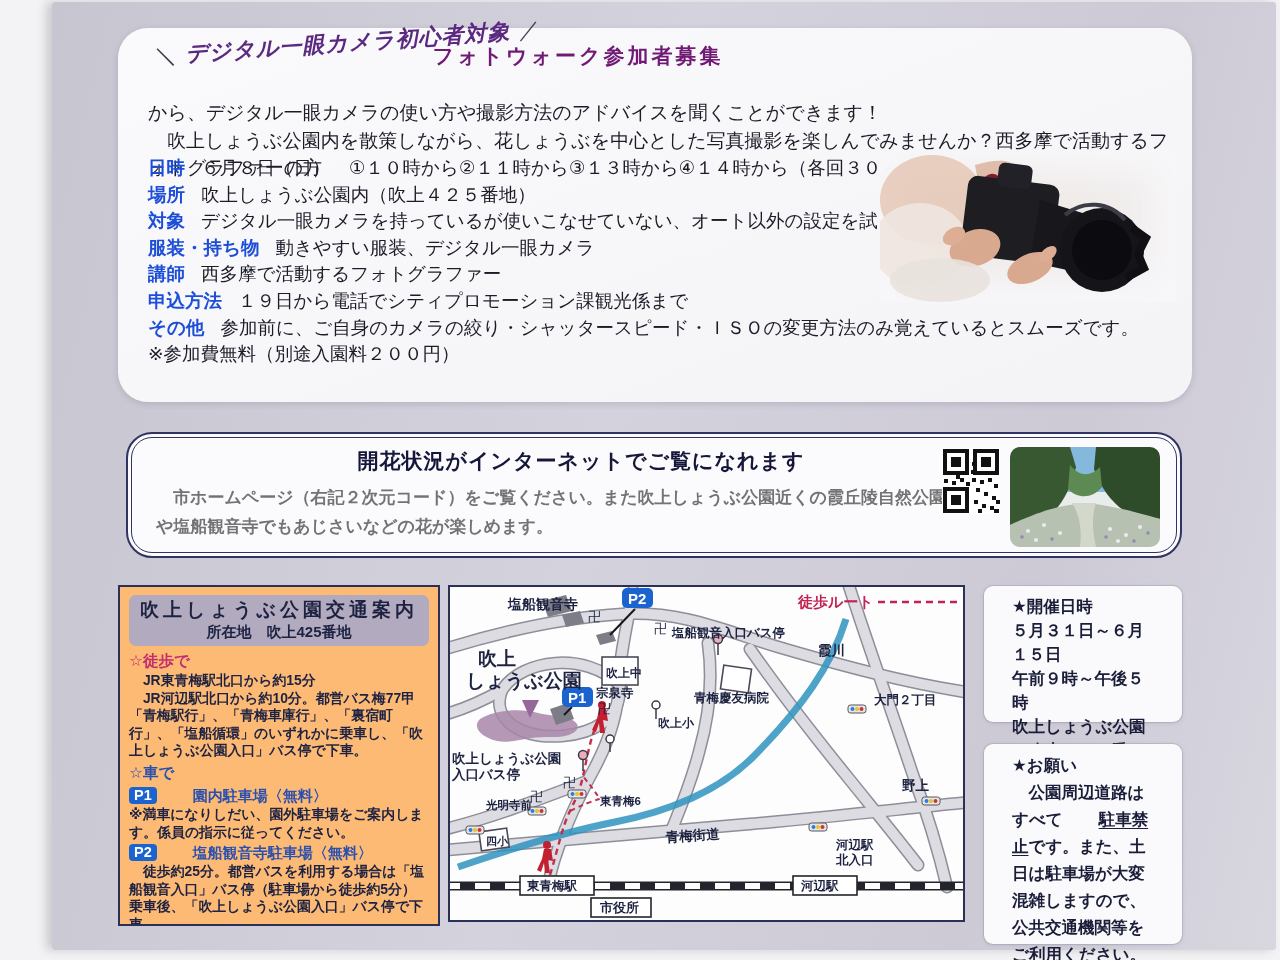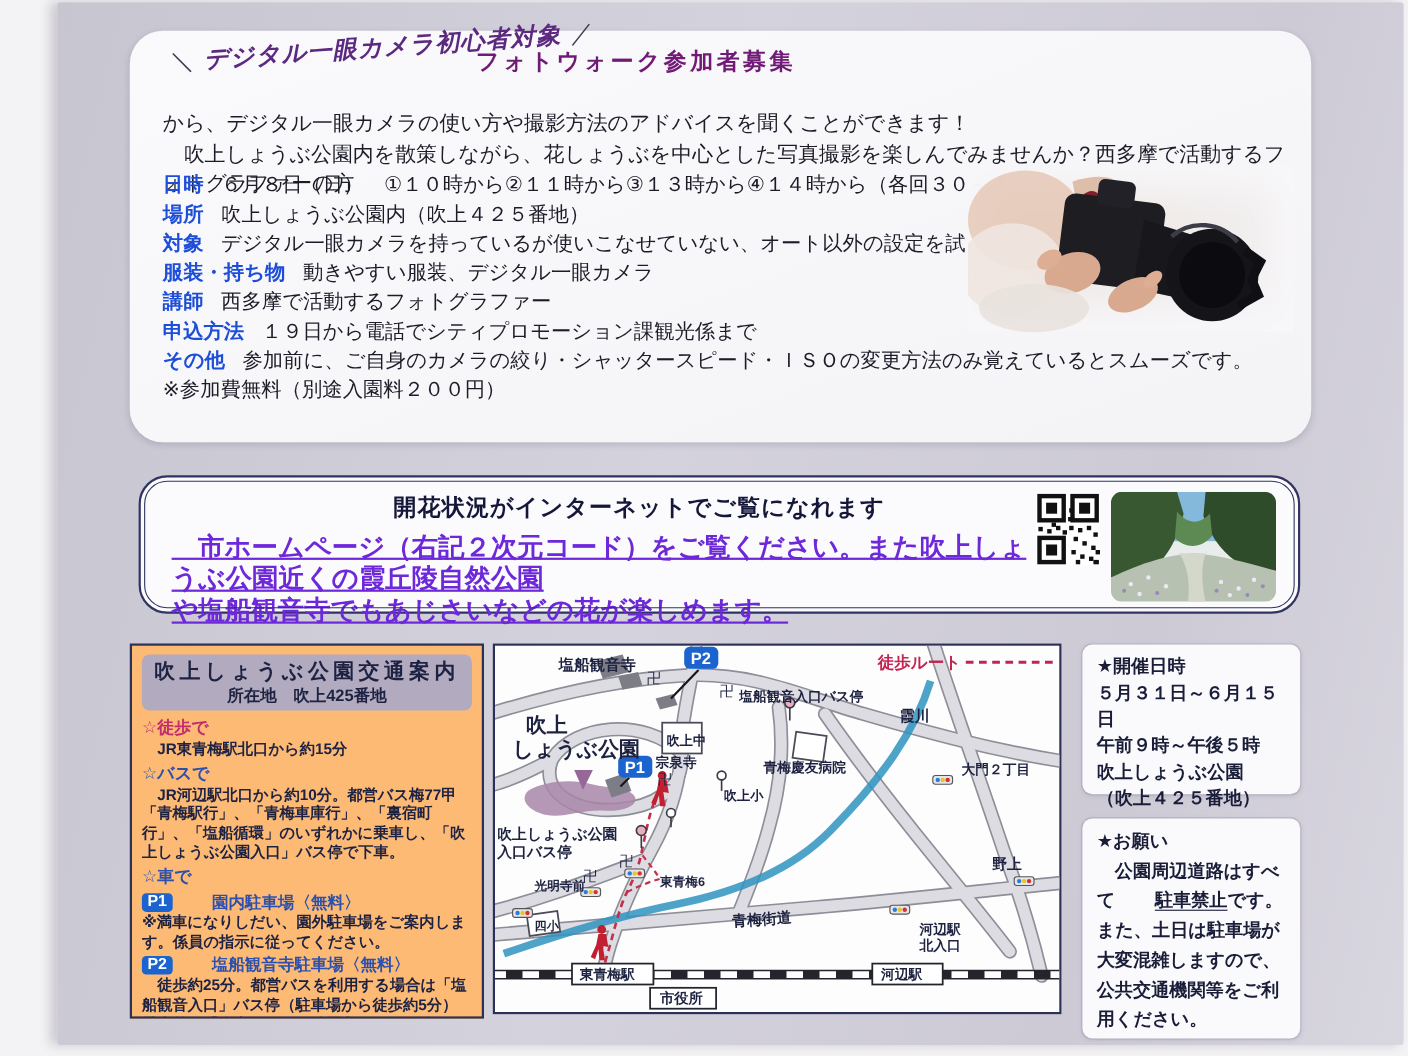--- a/index.html
+++ b/index.html
@@ -34,21 +34,21 @@
   .camera-photo svg { filter:blur(.6px); }
 
   
   .bloom-box { position:absolute; left:126px; top:432px; width:1056px; height:126px;
     background:#fbfafc; border:2px solid #2f3462; border-radius:26px; }
   .bloom-box::after { content:""; position:absolute; inset:3px; border:1.5px solid #2f3462;
     border-radius:21px; pointer-events:none; }
   .bloom-title { position:absolute; left:0; top:13px; width:870px; text-align:center;
     font-size:21px; font-weight:bold; letter-spacing:1px; color:#15173a;padding-left:36px; }
   .bloom-body { position:absolute; left:28px; top:49px; width:790px;
-    font-size:24px; font-weight:600; line-height:29px; color:#6d28d9;text-decoration:underline; }
+    font-size:17px; font-weight:600; line-height:29px; color:#737373; }
   .qr { position:absolute; left:814px; top:14px; width:58px; height:66px; background:#fff; }
   .bloom-photo { position:absolute; left:882px; top:13px; width:150px; height:100px;
     border-radius:10px; overflow:hidden; box-shadow:inset 0 0 10px 4px rgba(251,250,252,.9); }
 
   
   .access-panel { position:absolute; left:118px; top:585px; width:322px; height:341px;
     background:#fdba74; border:2.5px solid #2b3056; overflow:hidden; padding:0 9px; }
   .access-header { margin:8px 0 5px; background:#b2aabe; border-radius:7px; padding:2px 0 4px; text-align:center; }
   .access-title { font-size:19px; font-weight:bold; letter-spacing:4px; color:#1d2242; }
   .access-sub { font-size:15px; font-weight:bold; color:#1d2242; }
@@ -61,21 +61,21 @@
     font-size:14.5px; padding:0 5px 1px; border-radius:4px; margin-right:7px; vertical-align:1px; }
   .p-title { font-size:15px; font-weight:bold; color:#2b50ae;padding-left:29px; }
 
   
   .map-panel { position:absolute; left:448px; top:585px; width:517px; height:337px;
     background:#fdfdfe; border:2.5px solid #2b3056; overflow:hidden; }
 
   
   .side-box { position:absolute; left:984px; width:198px; background:#faf9fc; border-radius:9px;
     box-shadow:0 0 0 1px rgba(120,115,140,.22), 0 1px 4px rgba(90,88,105,.18);
-    padding:8px 13px; color:#191d38; font-weight:600; }
+    padding:8px 28px; color:#191d38; font-weight:600; }
   .schedule-box { top:586px; height:136px; font-size:16.5px; line-height:24px; }
   .request-box { top:744px; height:200px; font-size:16.5px; line-height:27px; }
   .request-box .u { text-decoration:underline; text-underline-offset:3px;margin-left:36px; }
 
   svg text { font-family:"Liberation Sans","DejaVu Sans",sans-serif; }
 </style>
 </head>
 <body>
 
 <div id="stage">
@@ -202,21 +202,20 @@
     </div>
   </div>
 
   <div class="access-panel">
     <div class="access-header">
       <div class="access-title">吹上しょうぶ公園交通案内</div>
       <div class="access-sub">所在地　吹上425番地</div>
     </div>
     <div class="sec-h walk">☆徒歩で</div>
     <div class="sec-t">　JR東青梅駅北口から約15分</div>
-    <div class="sec-h bus">☆バスで</div>
     <div class="sec-t">　JR河辺駅北口から約10分。都営バス梅77甲「青梅駅行」、「青梅車庫行」、「裏宿町行」、「塩船循環」のいずれかに乗車し、「吹上しょうぶ公園入口」バス停で下車。</div>
     <div class="sec-h car">☆車で</div>
     <div class="p-row">
       <span class="p-badge">P1</span><span class="p-title">園内駐車場〈無料〉</span>
     </div>
     <div class="sec-t">※満車になりしだい、園外駐車場をご案内します。係員の指示に従ってください。</div>
     <div class="p-row">
       <span class="p-badge">P2</span><span class="p-title">塩船観音寺駐車場〈無料〉</span>
     </div>
     <div class="sec-t">　徒歩約25分。都営バスを利用する場合は「塩船観音入口」バス停（駐車場から徒歩約5分）乗車後、「吹上しょうぶ公園入口」バス停で下車。</div>

